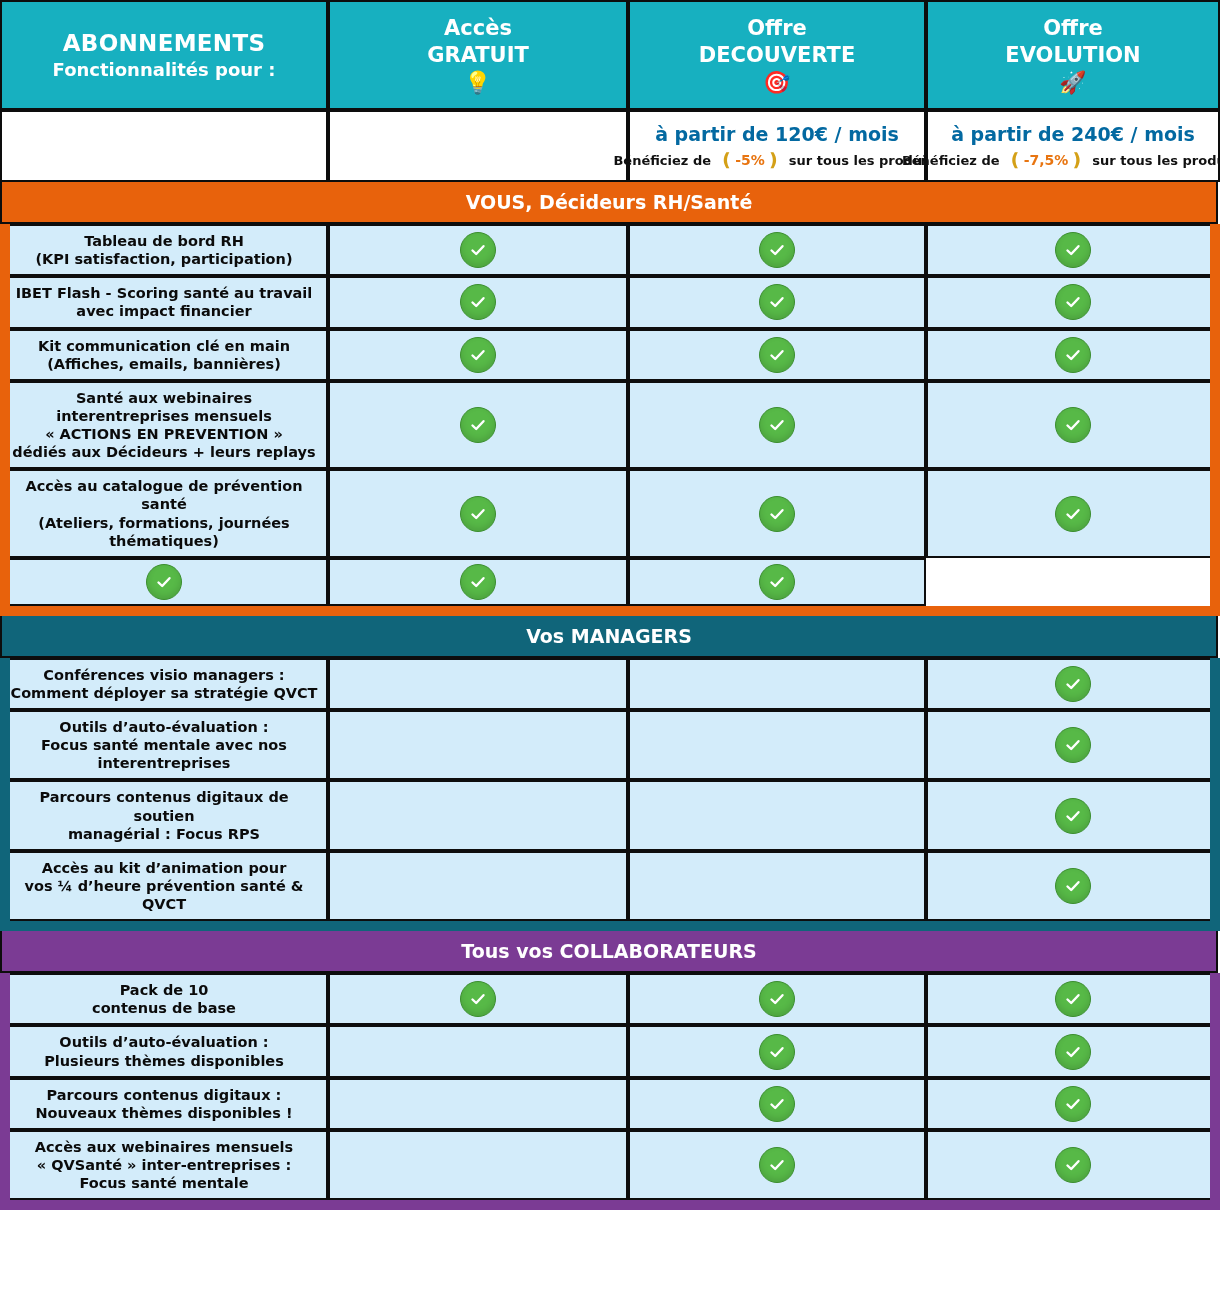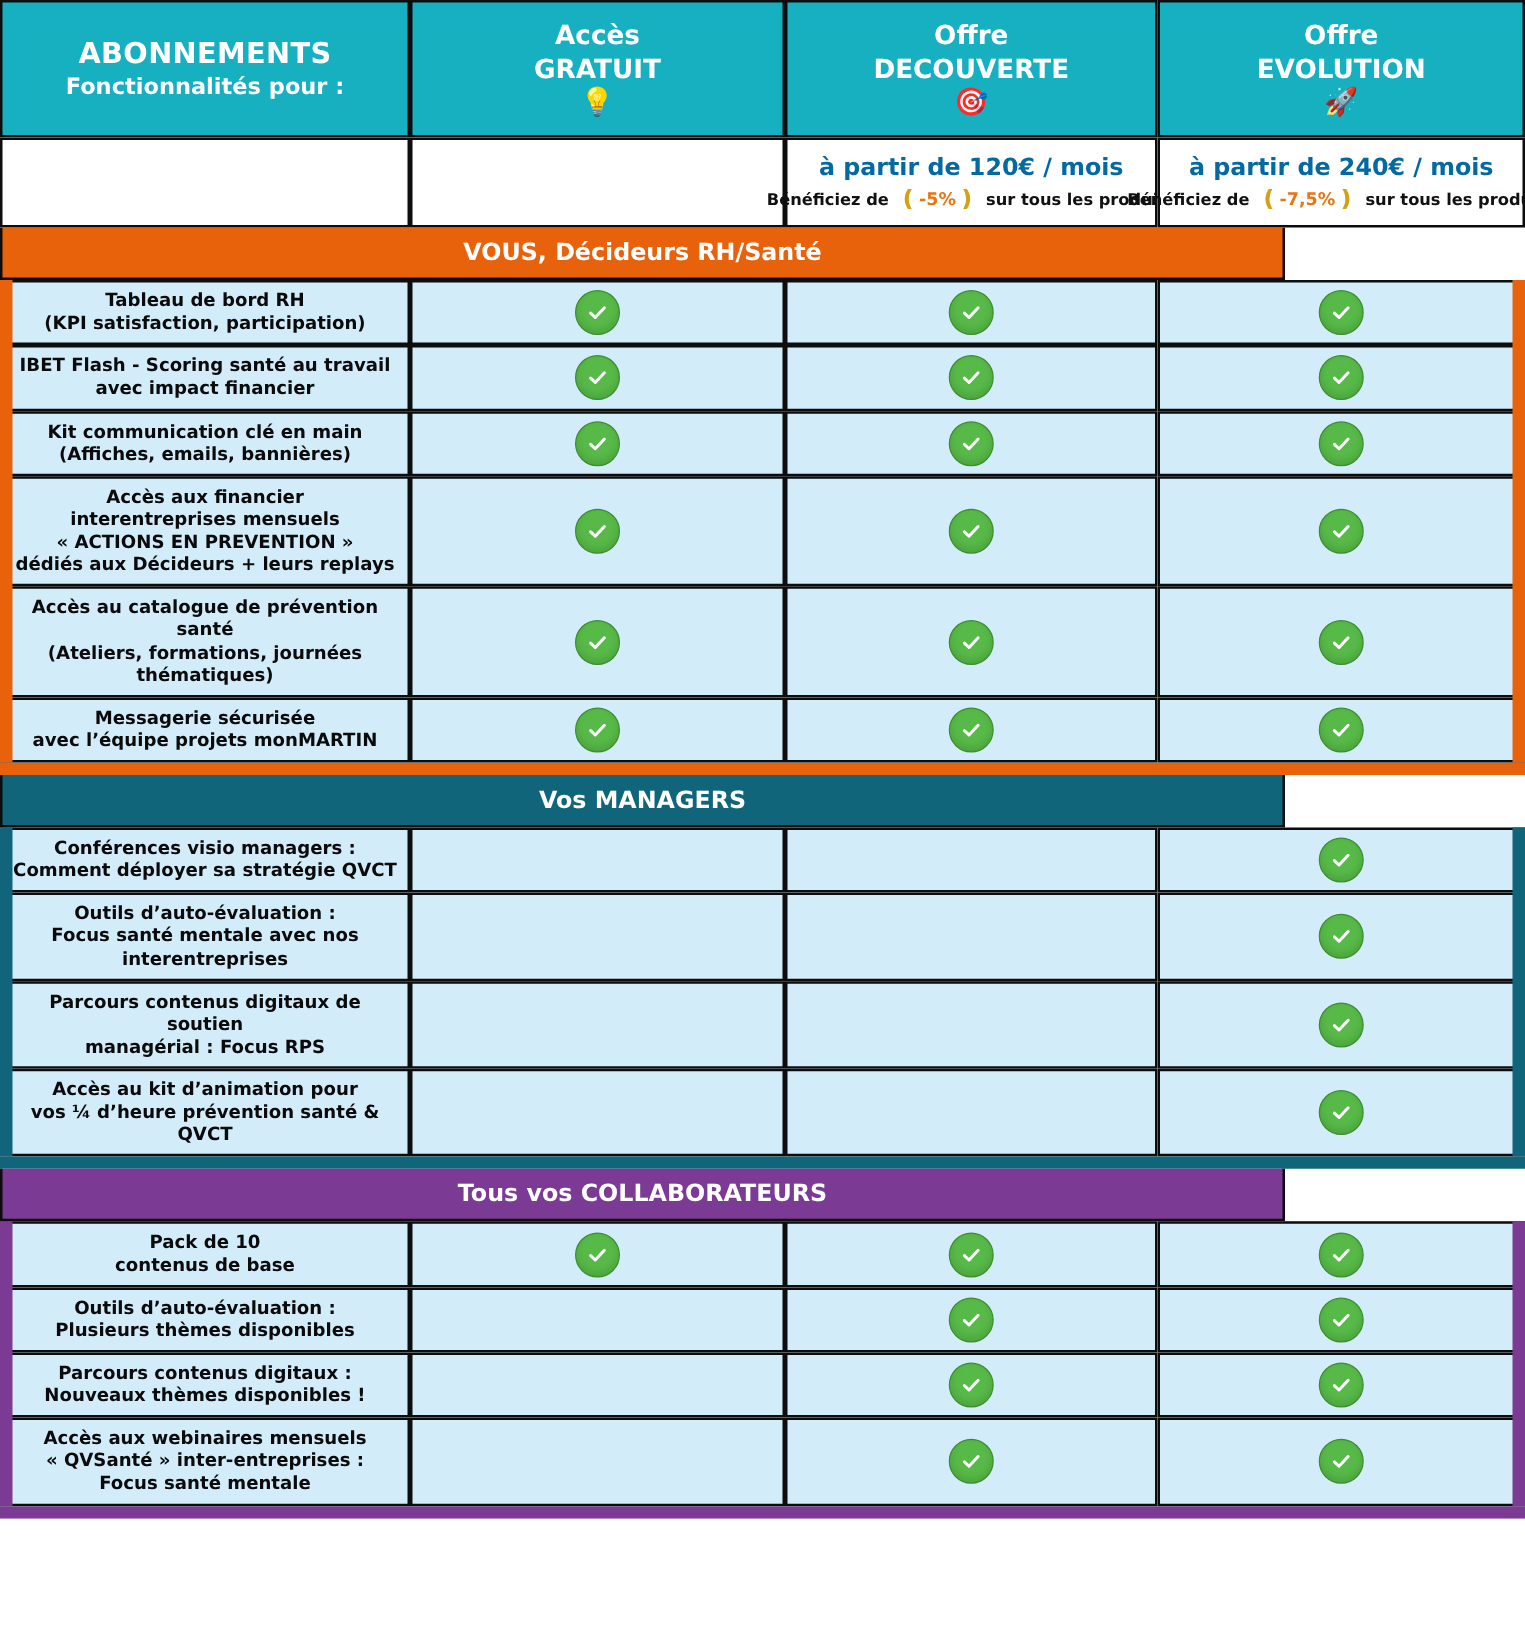--- a/index.html
+++ b/index.html
@@ -81,21 +81,21 @@
   .laurel .lf,.laurel .rf{
     color:#d4a017;
     font-size:18px;
     line-height:1;
   }
   .laurel .pct{padding:0 1px;}
 
   
   .band{
     box-sizing:border-box;
-    width:1028px;
+    width:1218px;
     height:42px;
     display:flex;
     align-items:center;
     justify-content:center;
     color:#ffffff;
     font-weight:bold;
     font-size:19px;
     border:2px solid #0d0d0d;
     border-top:none;
   }
@@ -283,21 +283,21 @@
             <span class="check" style="background: rgb(87, 185, 71);">
               <svg width="20" height="20" viewBox="0 0 20 20">
                 <path d="M4.5 10.5 L8.2 14 L15.5 6.2" fill="none" stroke="#ffffff" stroke-width="2.4" stroke-linecap="round" stroke-linejoin="round"></path>
               </svg>
             </span>
           </div>
         </div>
         <div class="grid">
           <div class="cell feature-label">
             <div>
-              <div>Accès aux financier</div>
+              <div>Santé aux webinaires</div>
               <div>interentreprises mensuels</div>
               <div>« ACTIONS EN PREVENTION »</div>
               <div>dédiés aux Décideurs + leurs replays</div>
             </div>
           </div>
           <div class="cell feature-cell">
             <span class="check" style="background: rgb(87, 185, 71);">
               <svg width="20" height="20" viewBox="0 0 20 20">
                 <path d="M4.5 10.5 L8.2 14 L15.5 6.2" fill="none" stroke="#ffffff" stroke-width="2.4" stroke-linecap="round" stroke-linejoin="round"></path>
               </svg>
@@ -342,26 +342,20 @@
           </div>
           <div class="cell feature-cell">
             <span class="check" style="background: rgb(87, 185, 71);">
               <svg width="20" height="20" viewBox="0 0 20 20">
                 <path d="M4.5 10.5 L8.2 14 L15.5 6.2" fill="none" stroke="#ffffff" stroke-width="2.4" stroke-linecap="round" stroke-linejoin="round"></path>
               </svg>
             </span>
           </div>
         </div>
         <div class="grid">
-          <div class="cell feature-label">
-            <div>
-              <div>Messagerie sécurisée</div>
-              <div>avec l’équipe projets monMARTIN</div>
-            </div>
-          </div>
           <div class="cell feature-cell">
             <span class="check" style="background: rgb(87, 185, 71);">
               <svg width="20" height="20" viewBox="0 0 20 20">
                 <path d="M4.5 10.5 L8.2 14 L15.5 6.2" fill="none" stroke="#ffffff" stroke-width="2.4" stroke-linecap="round" stroke-linejoin="round"></path>
               </svg>
             </span>
           </div>
           <div class="cell feature-cell">
             <span class="check" style="background: rgb(87, 185, 71);">
               <svg width="20" height="20" viewBox="0 0 20 20">

